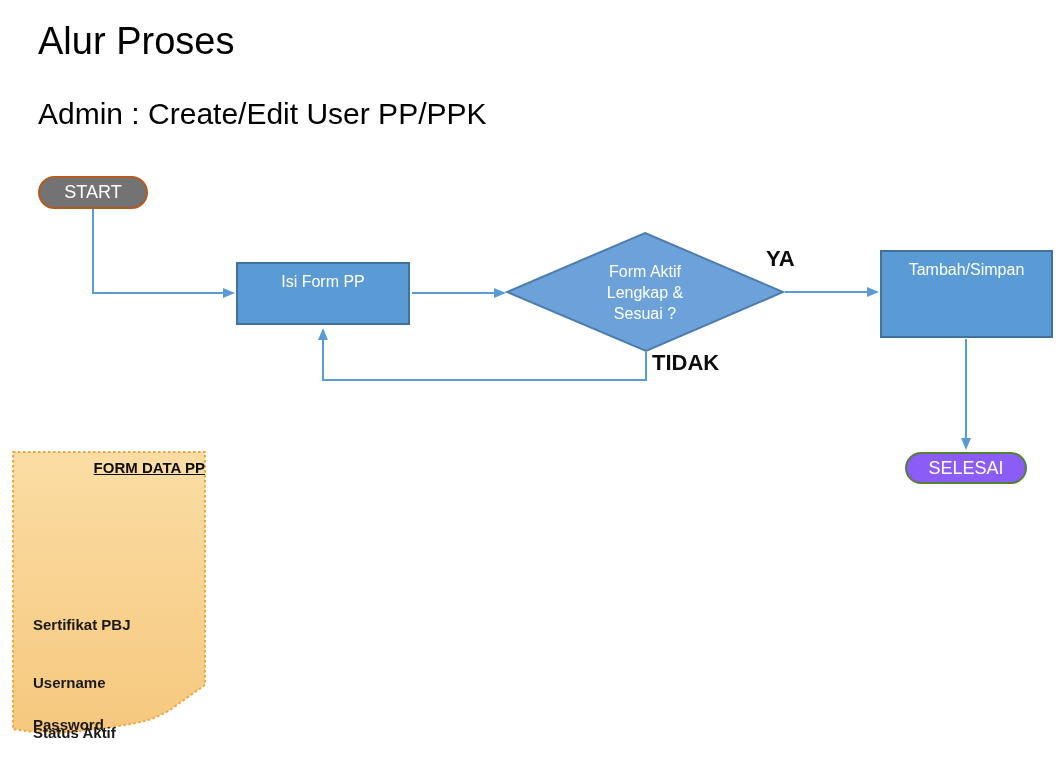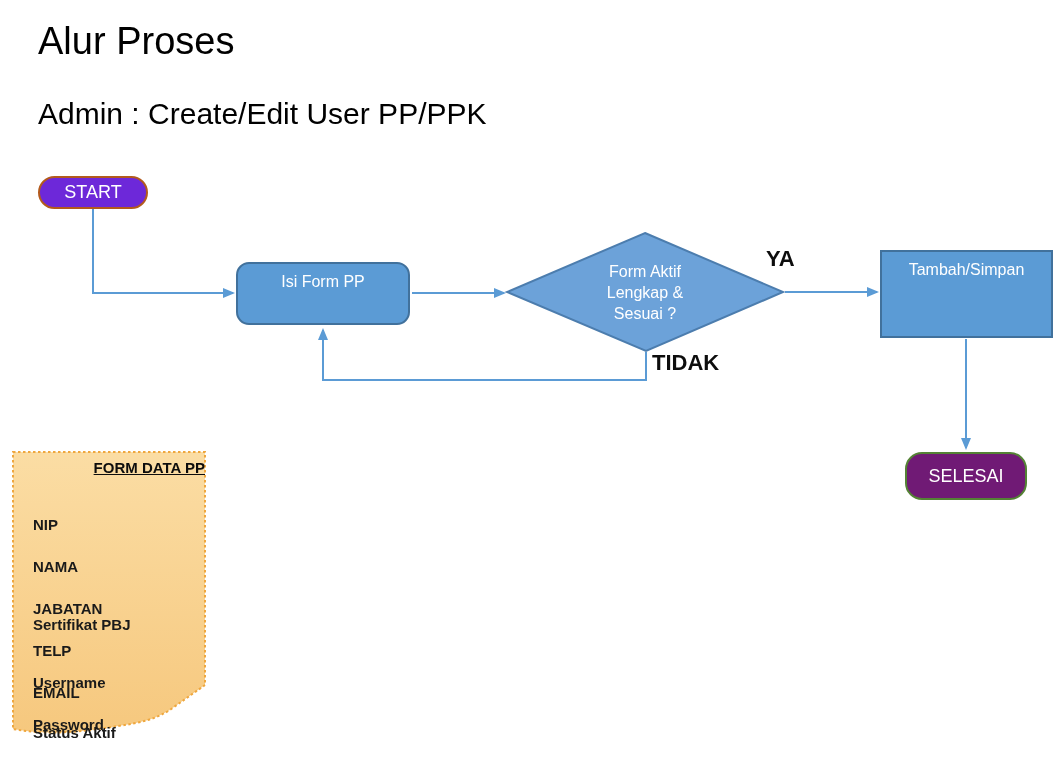--- a/index.html
+++ b/index.html
@@ -36,43 +36,43 @@
     color: #ffffff;
     font-size: 18px;
     display: flex;
     align-items: center;
     justify-content: center;
     box-sizing: border-box;
   }
   .start-node {
     left: 38px; top: 176px;
     width: 110px; height: 33px;
-    background: #6d28d9;
+    background: #737373;
     border-color: #B35A1D;
   }
   .end-node {
     left: 905px; top: 452px;
-    width: 122px; height: 48px;
-    background: #701a75;
+    width: 122px; height: 32px;
+    background: #8b5cf6;
     border-color: #548235;
   }
 
   .process {
     background: #5B9BD5;
     border: 2px solid #41719C;
     color: #ffffff;
     font-size: 16px;
     text-align: center;
     box-sizing: border-box;
     padding-top: 7px;
     line-height: 21px;
   }
   .process-fill-form {
     left: 236px; top: 262px;
-    width: 174px; height: 63px; border-radius: 13px;
+    width: 174px; height: 63px;
   }
   .process-save-user {
     left: 880px; top: 250px;
     width: 173px; height: 88px;
   }
 
   .decision-label {
     left: 575px; top: 261px;
     width: 140px;
     text-align: center;
@@ -173,27 +173,20 @@
       <linearGradient id="noteGrad" x1="0" y1="0" x2="0" y2="1">
         <stop offset="0" stop-color="#FBDDA4"></stop>
         <stop offset="1" stop-color="#F6C87E"></stop>
       </linearGradient>
     </defs>
     <path d="M1,1 H193 V234 C186,239 176,246 162,256 C146,268 128,272 106,275 C76,280 38,285 1,278 Z" fill="url(#noteGrad)" stroke="#EFA73E" stroke-width="2" stroke-dasharray="2.5 2.5"></path>
   </svg>
 
   <div class="abs note-title">FORM DATA PP</div>
 
-  <div class="abs note-text note-identity">
-    <div>NIP</div>
-    <div>NAMA</div>
-    <div>JABATAN</div>
-    <div>TELP</div>
-    <div>EMAIL</div>
-  </div>
 
   <div class="abs note-text note-certificate">Sertifikat PBJ</div>
 
   <div class="abs note-text note-credentials">
     <div>Username</div>
     <div>Password</div>
   </div>
 
   <div class="abs note-text note-status">Status Aktif</div>
 

